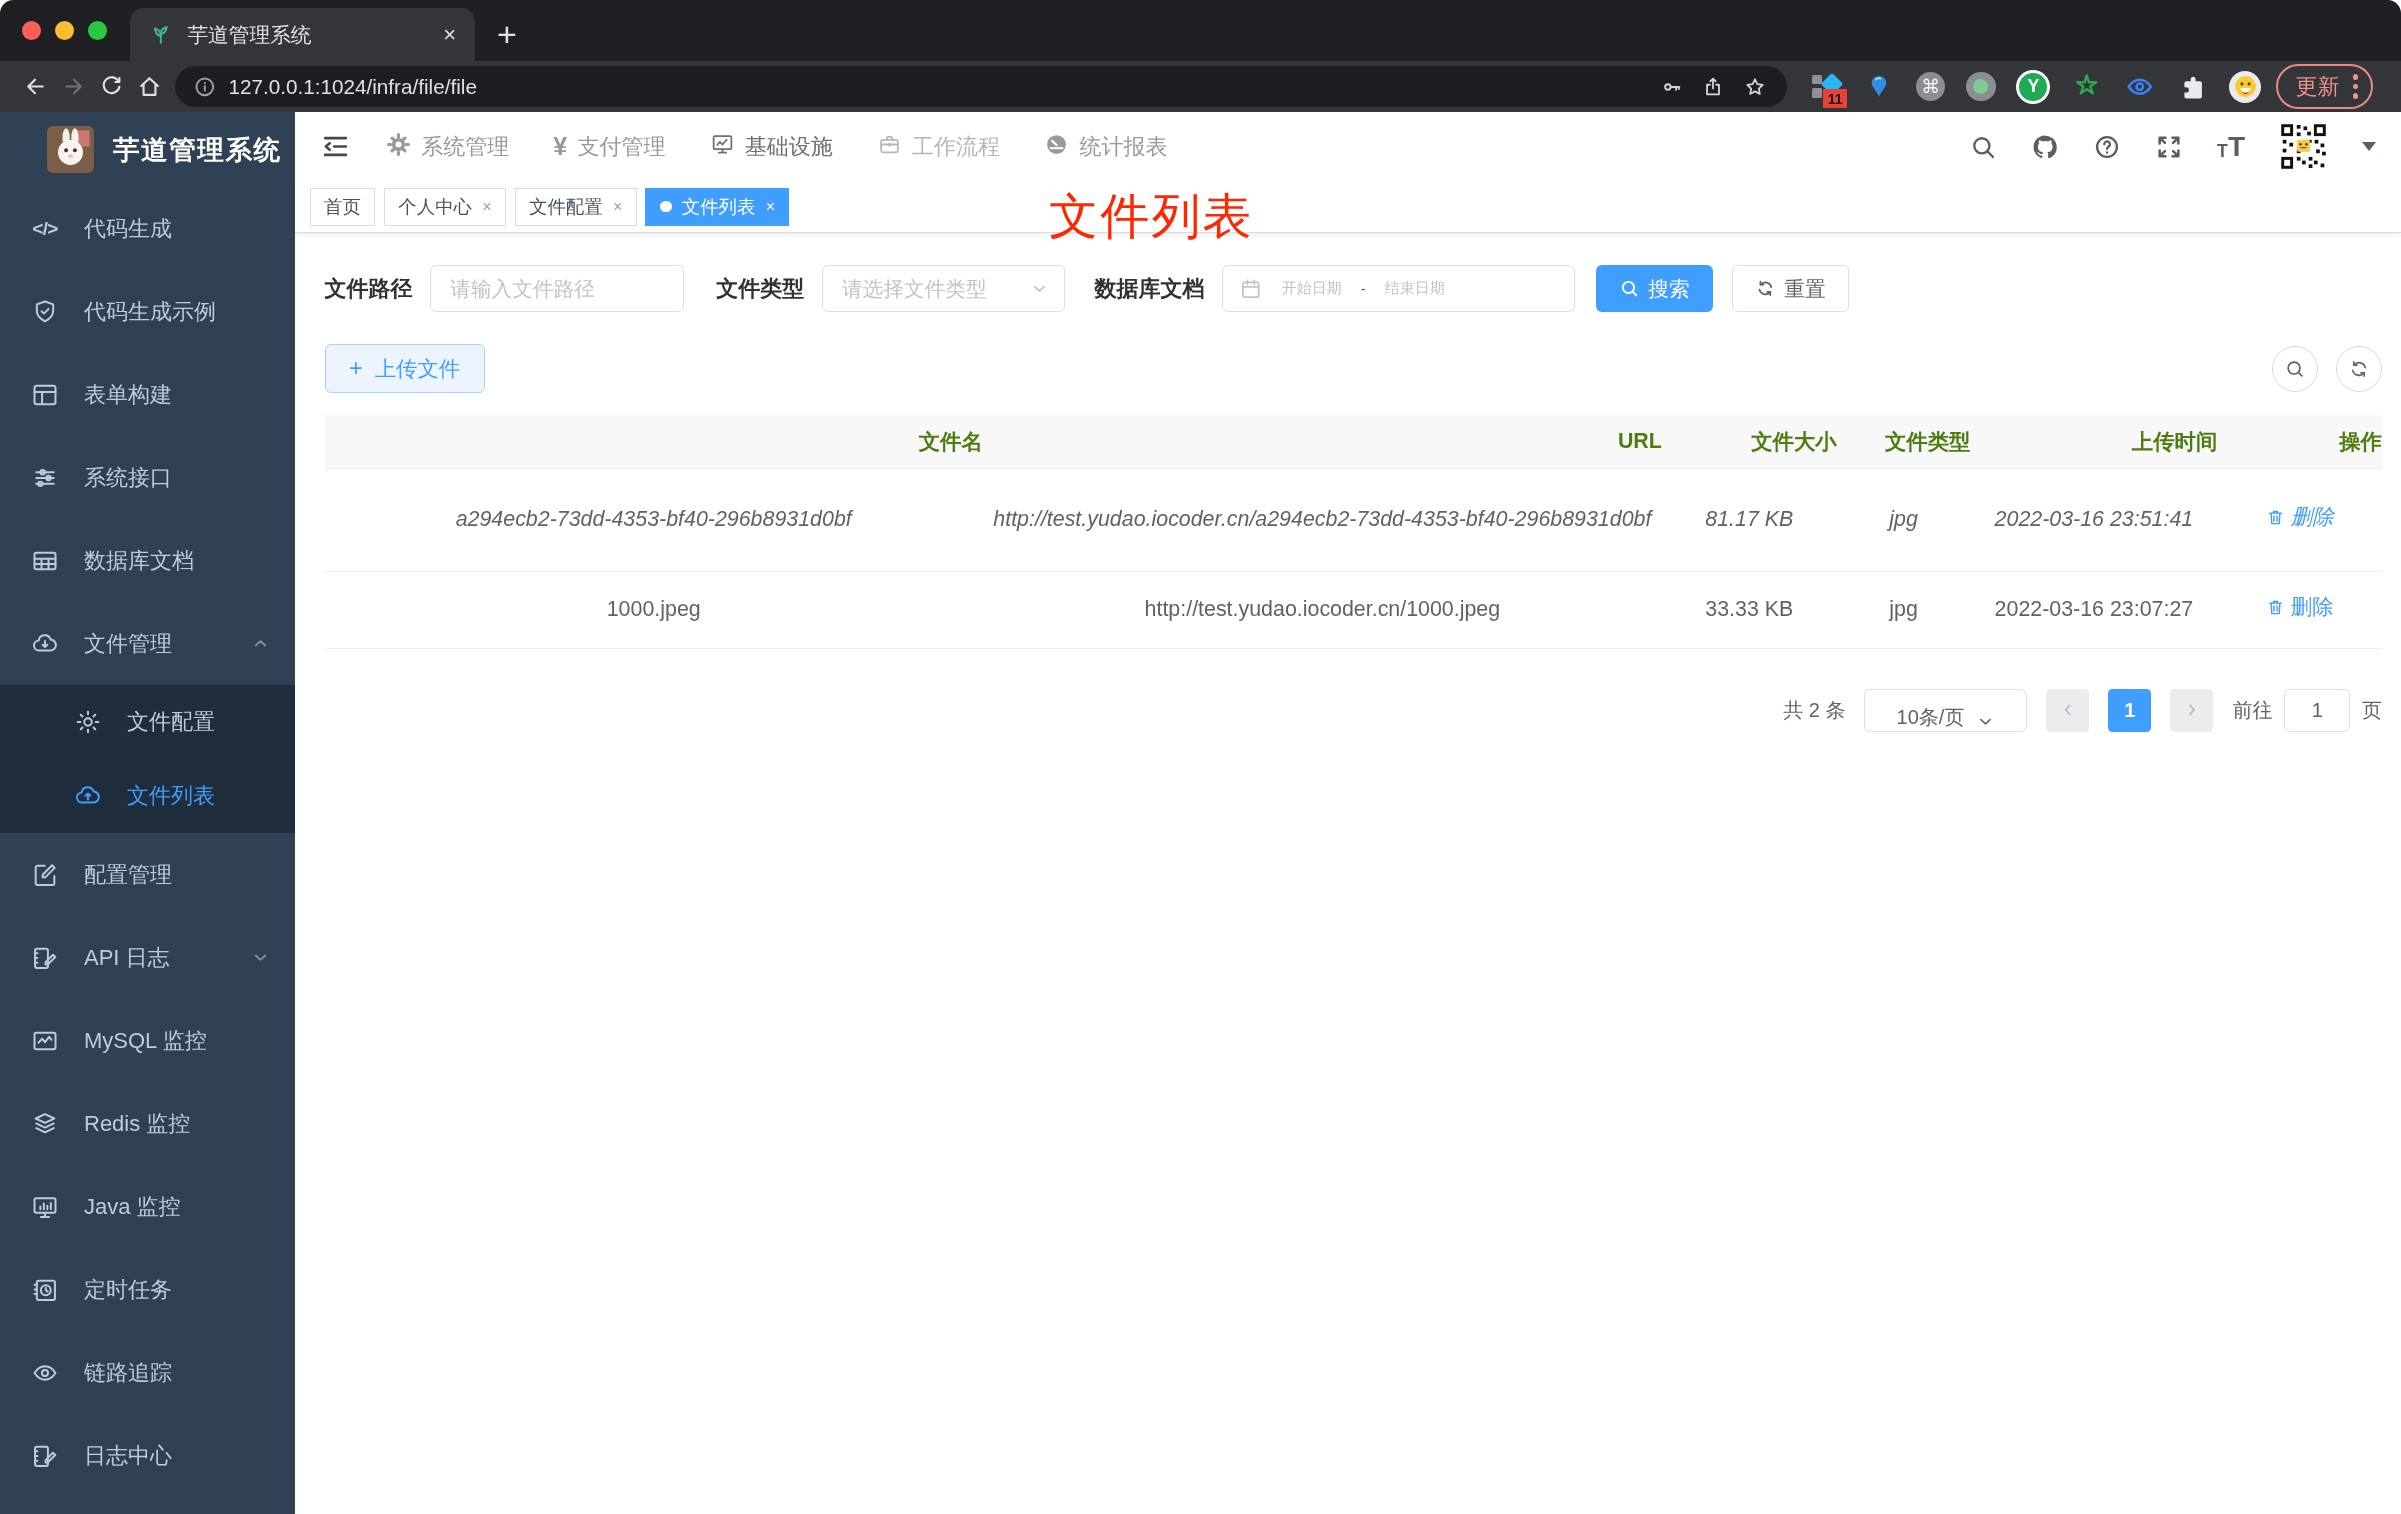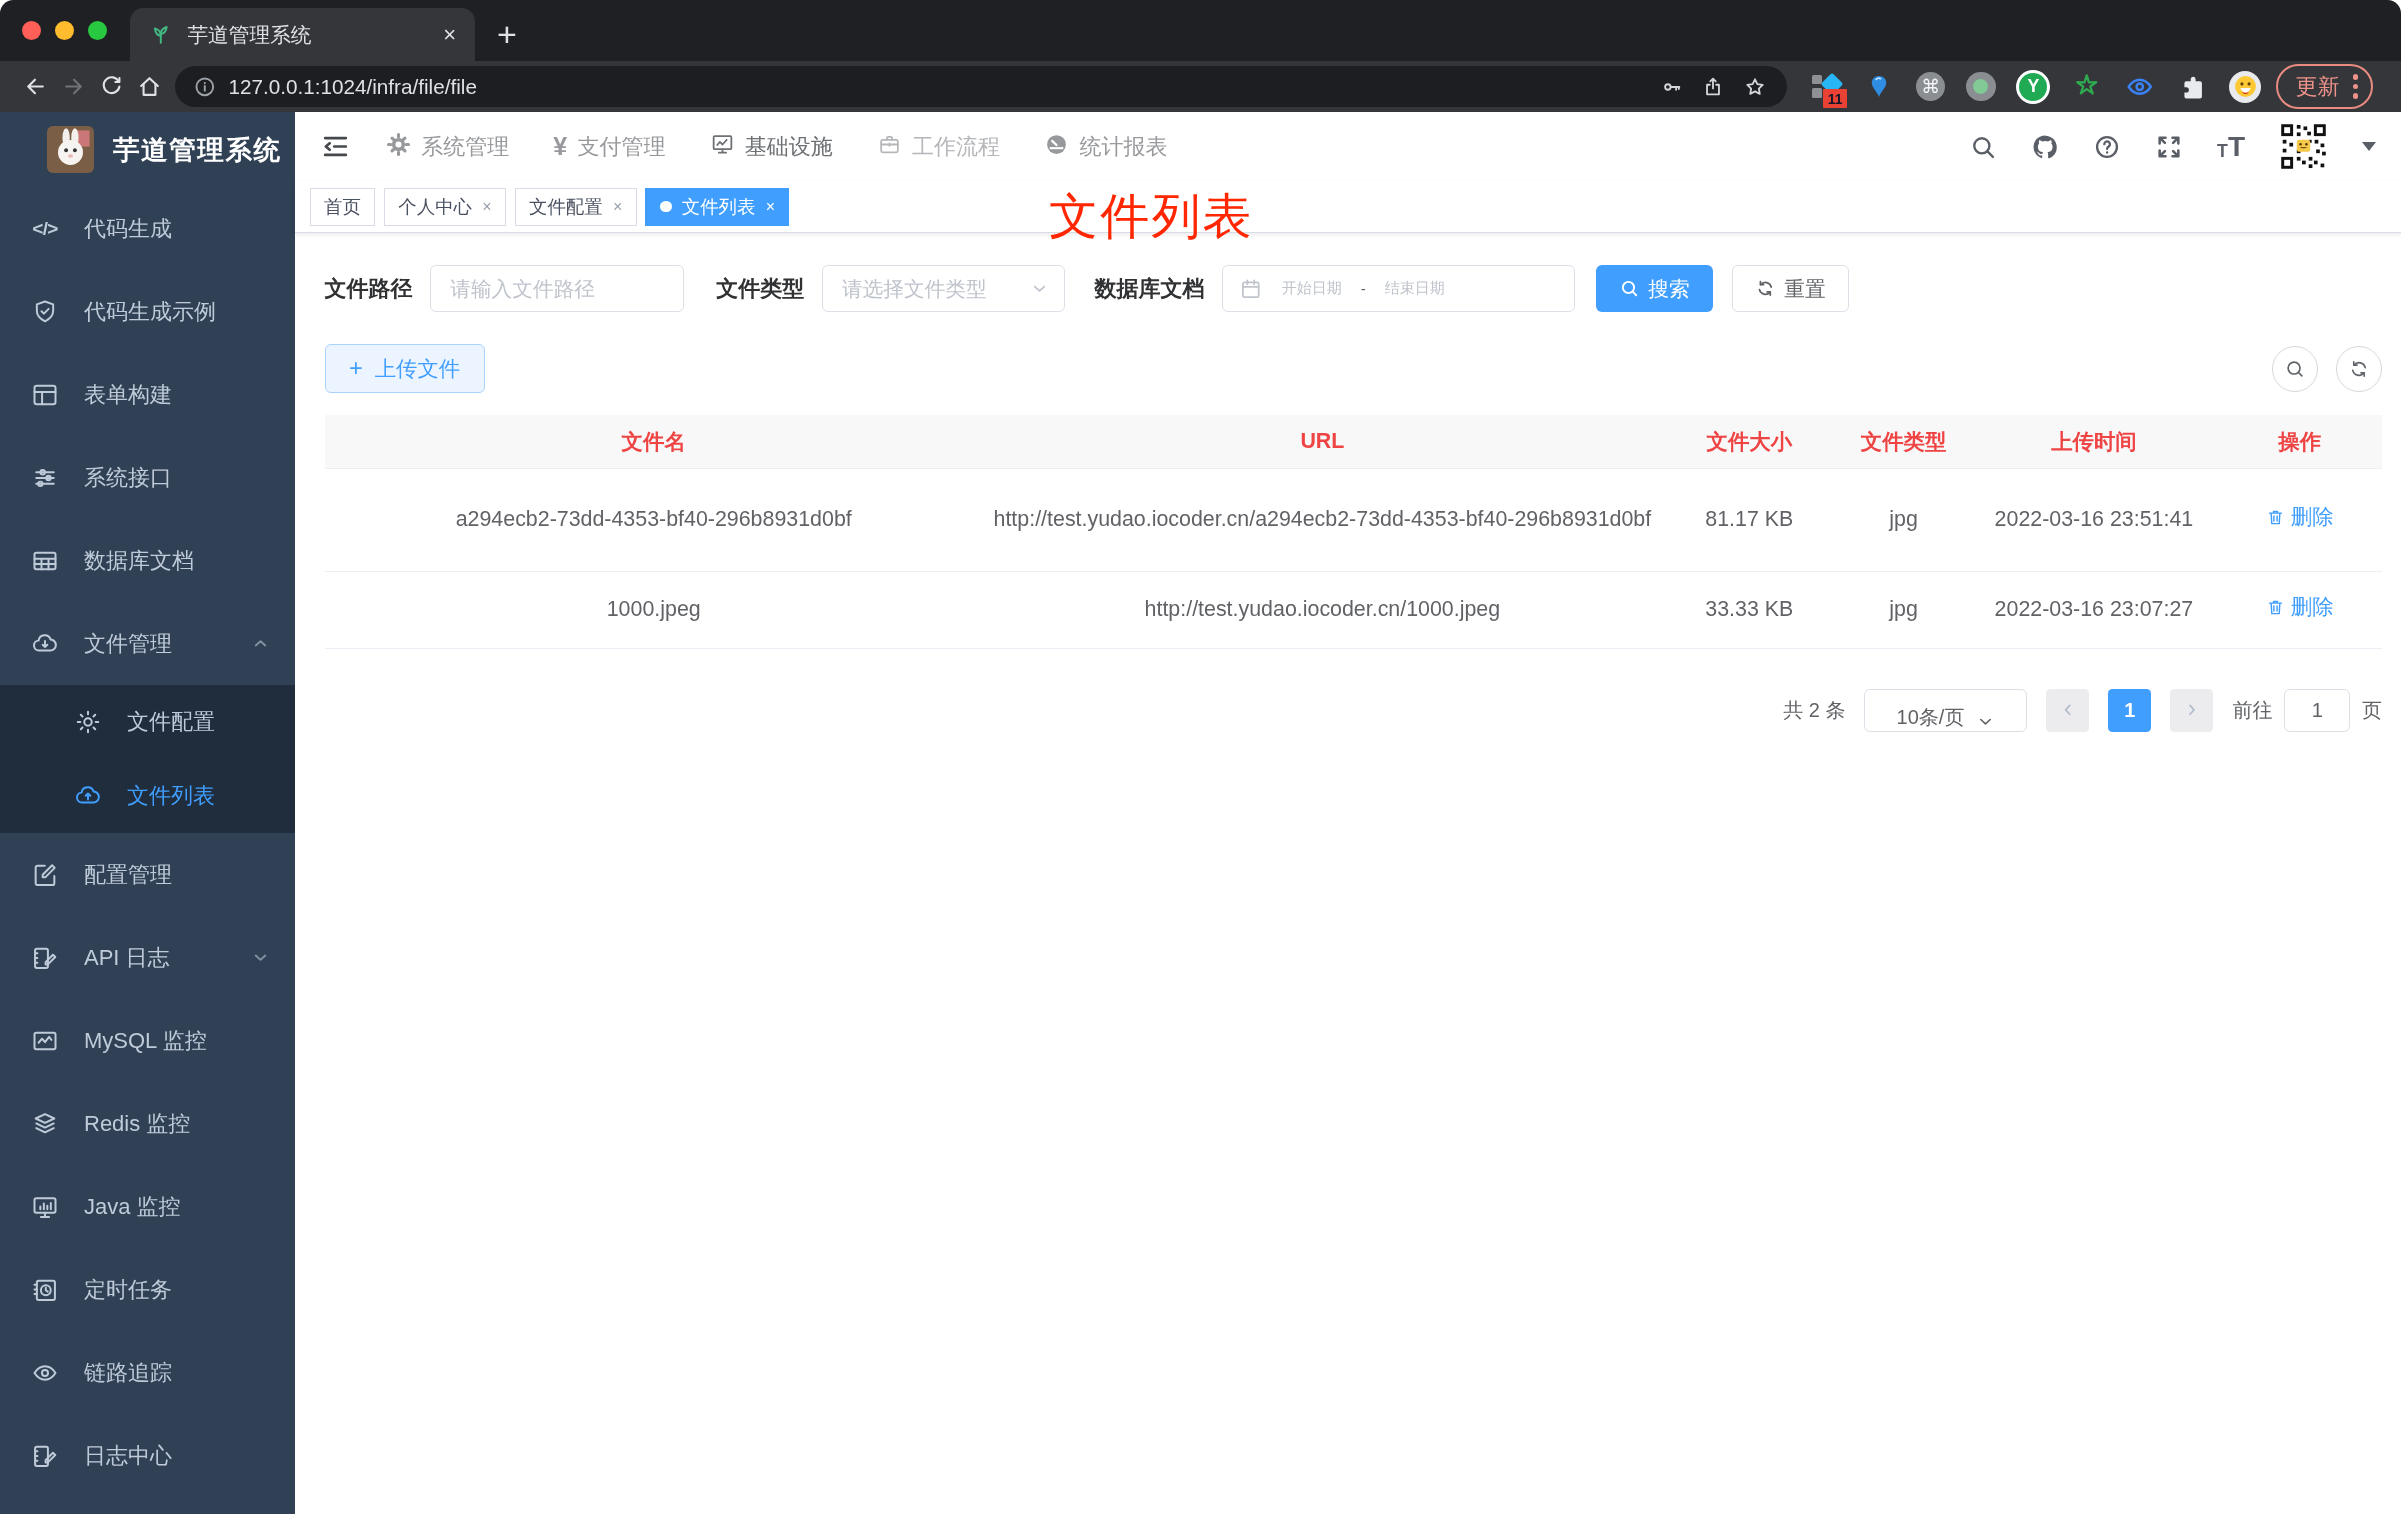--- a/index.html
+++ b/index.html
@@ -106,23 +106,23 @@
   .btn-reset { background:#fff; color:#606266; border-color:#dcdfe6; margin-left:19px; }
 
   .toolbar-row { display:flex; align-items:center; margin-bottom:22px; }
   .btn-upload { height:49px; background:#ecf5ff; border:1.5px solid #a9d3ff; color:#409eff; border-radius:5.9px; display:flex; align-items:center; gap:11.8px; padding:0 23.6px; font-size:21.4px; cursor:pointer; }
   .plus { font-size:23.6px; line-height:1; }
   .circle-btns { margin-left:auto; display:flex; gap:17.7px; }
   .cbtn { width:46px; height:46px; border:1.5px solid #d7d8da; border-radius:50%; display:flex; align-items:center; justify-content:center; color:#5f6368; background:#fff; cursor:pointer; }
   .cbtn svg { width:22px; height:22px; }
 
   table { width:100%; border-collapse:collapse; font-size:21.4px; color:#606266; table-layout:fixed; }
-  th { background:#f8f8f9; color:#ef4444; font-weight:700; height:53px; text-align:center; border-bottom:1.5px solid #ebeef5; }
+  th { background:#f8f8f9; color:#4d7c0f; font-weight:700; height:53px; text-align:right; border-bottom:1.5px solid #ebeef5; }
   td { text-align:center; border-bottom:1.5px solid #ebeef5; padding:17.7px 10.3px; line-height:1.65; word-break:break-all; }
-  tr.r1 td { height:103px; }
+  tr.r1 td { height:103px;font-style:italic; }
   tr.r2 td { height:77px; }
   .del { color:#409eff; display:inline-flex; align-items:center; gap:5.9px; cursor:pointer; white-space:nowrap; }
   .del svg { width:19px; height:19px; }
 
   .pager { display:flex; justify-content:flex-end; align-items:center; gap:19px; margin-top:40px; font-size:20px; color:#606266; }
   .psel { width:163px; height:43px; border:1.5px solid #dcdfe6; border-radius:5.9px; display:flex; align-items:flex-end; justify-content:center; gap:11.8px; color:#606266; }
   .pbtn { width:43px; height:43px; background:#ececee; border-radius:4.4px; display:flex; align-items:center; justify-content:center; color:#b4bccc; cursor:pointer; }
   .pbtn svg { width:17.7px; height:17.7px; }
   .pcur { width:43px; height:43px; background:#409eff; border-radius:4.4px; color:#fff; display:flex; align-items:center; justify-content:center; font-weight:700; cursor:pointer; }
   .goto { display:flex; align-items:center; gap:11.8px; }

